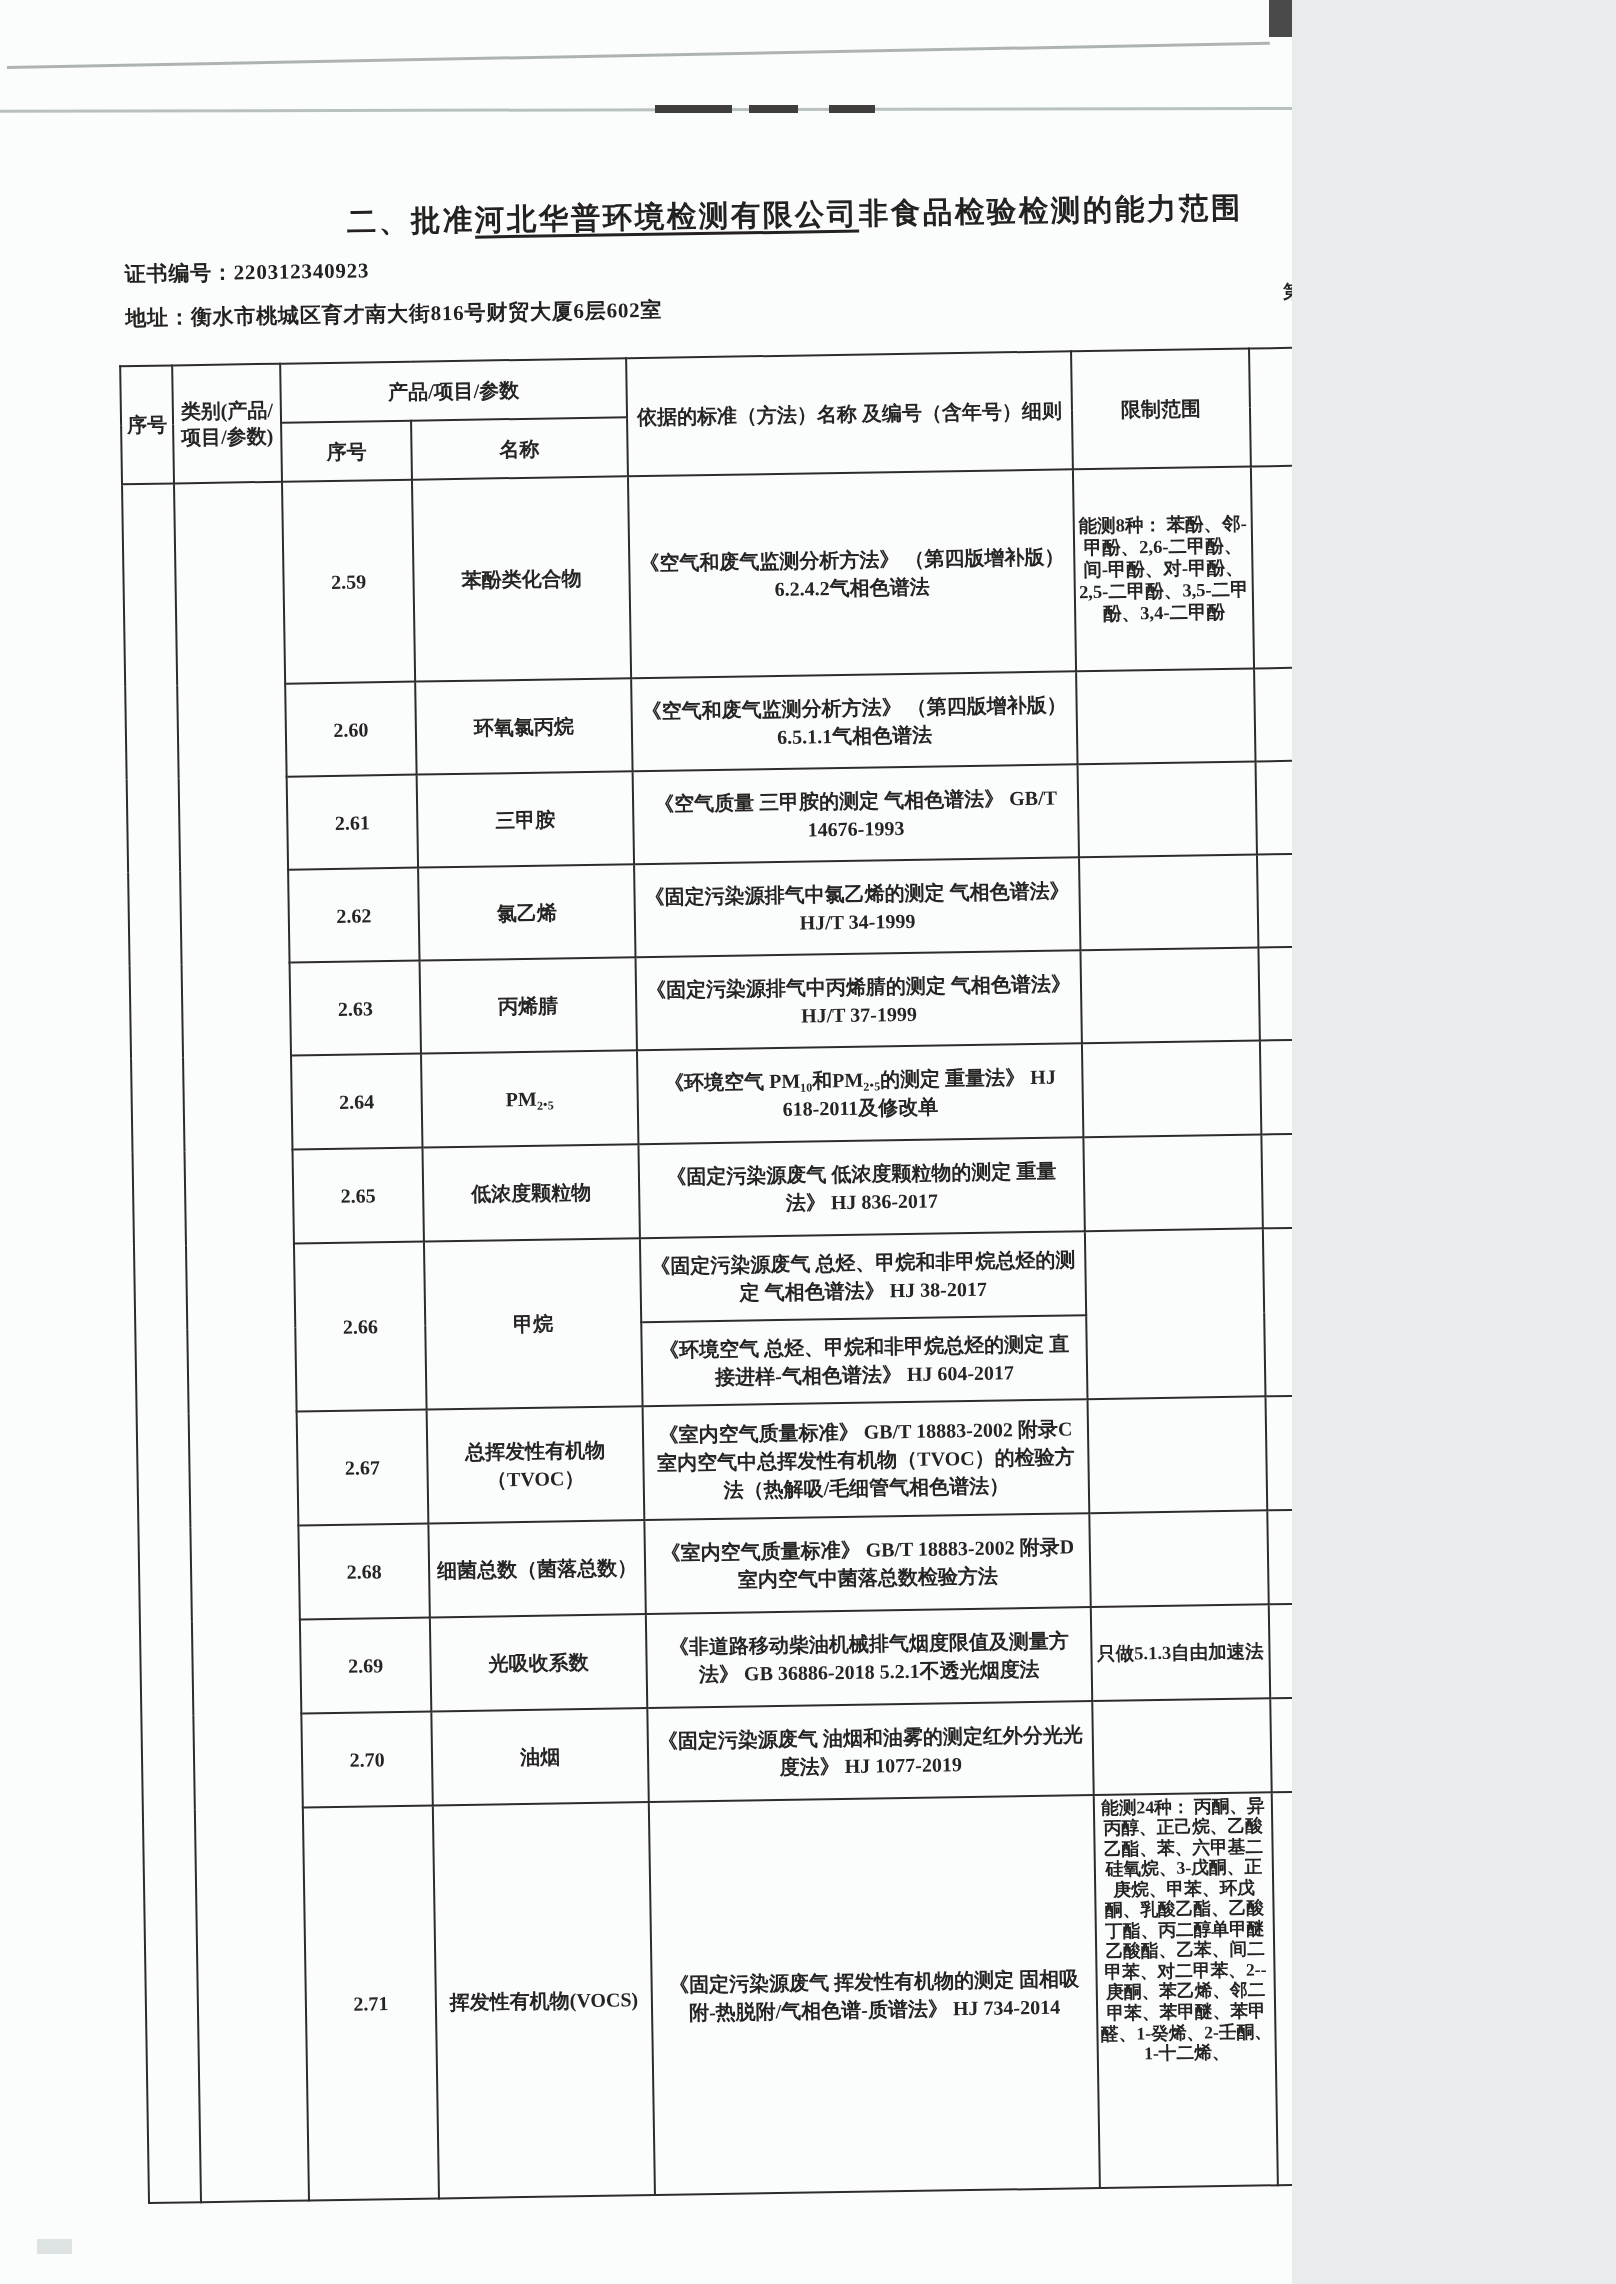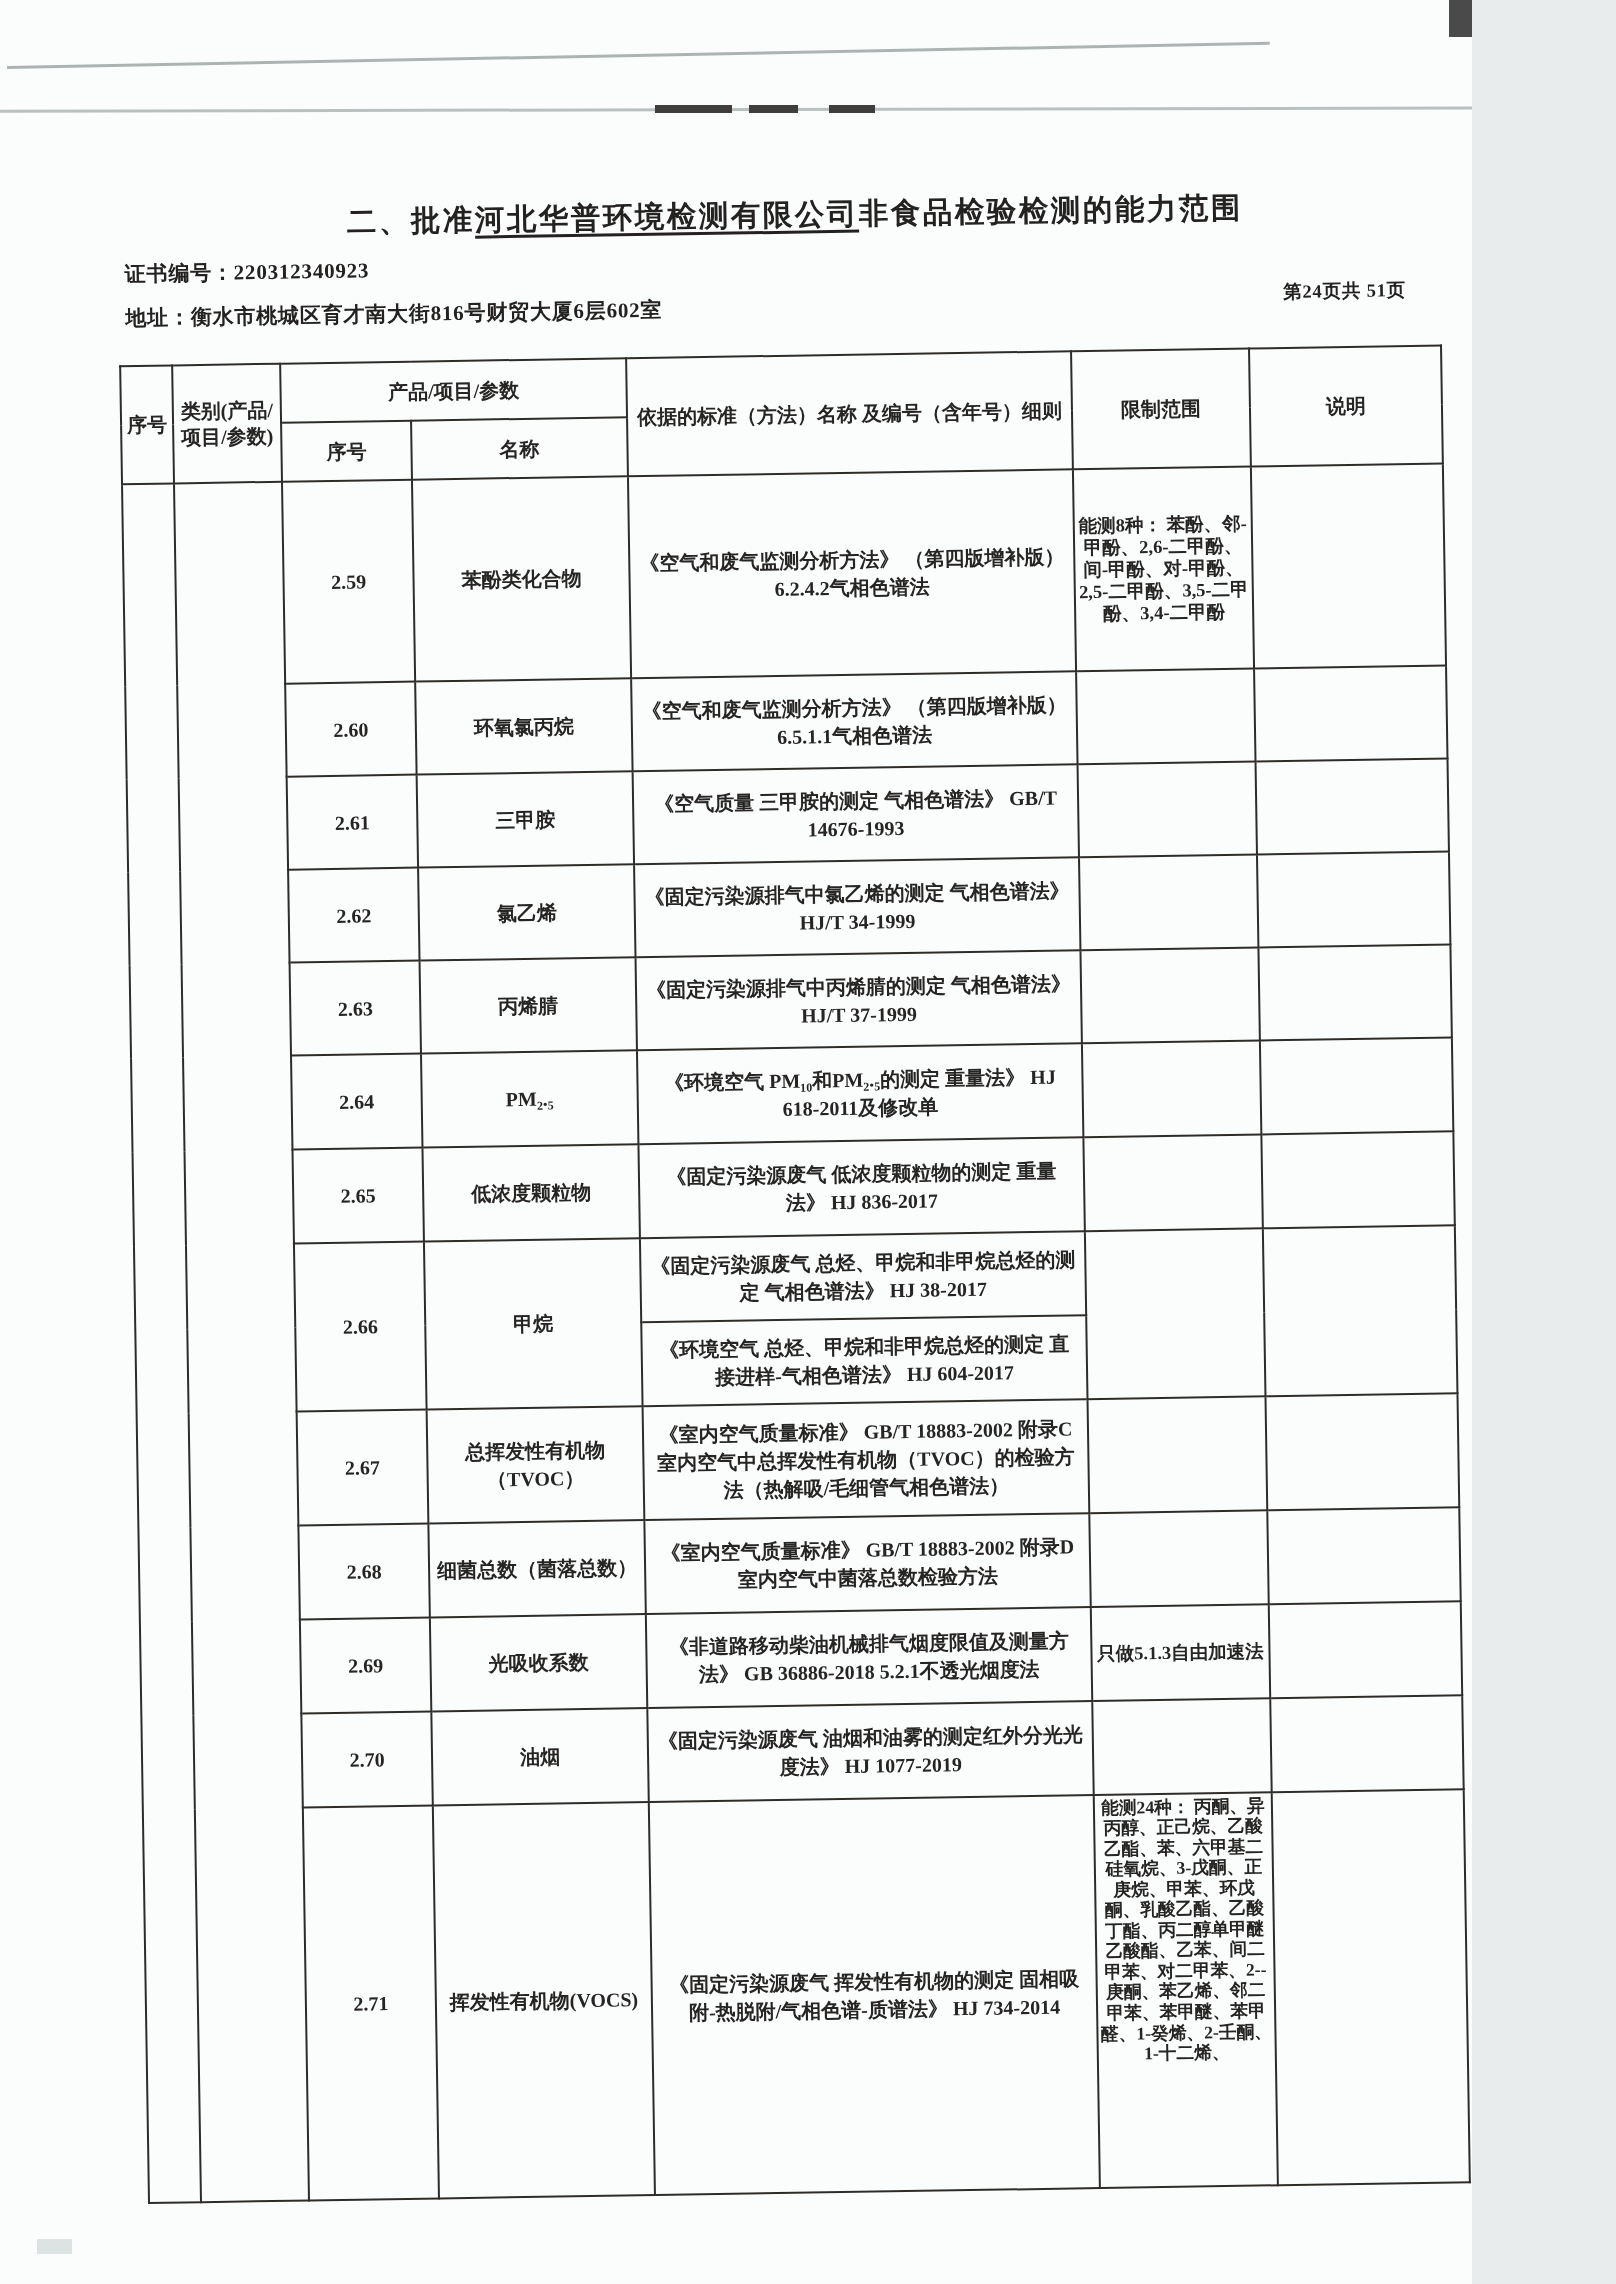--- a/index.html
+++ b/index.html
@@ -1,17 +1,17 @@
 <!DOCTYPE html>
 <html style="font-size:13.5px"><head>
 <meta charset="utf-8">
 <style>
   html,body { margin:0; padding:0; background:#e9ecec; }
   .page {
-    position:relative; width:1472px; height:2284px; overflow:hidden;
+    position:relative; width:1292px; height:2284px; overflow:hidden;
     background:#fbfdfd;
     font-family:"Liberation Serif","DejaVu Serif",serif;
     color:#232220;
   }
   
   .artifact { position:absolute; pointer-events:none; }
   .top-diag { left:6.7px; top:66px; width:1263px; height:2.5px; background:#9aa0a0; transform:rotate(-1.1deg); transform-origin:left center; opacity:.8; }
   .top-rule { left:0; top:108px; width:1616px; height:2.5px; background:#b9c0c0; transform:rotate(-0.12deg); }
   .seg { top:105px; height:7.6px; background:#3f3e3c; }
   .seg1 { left:655px; width:77px; }

